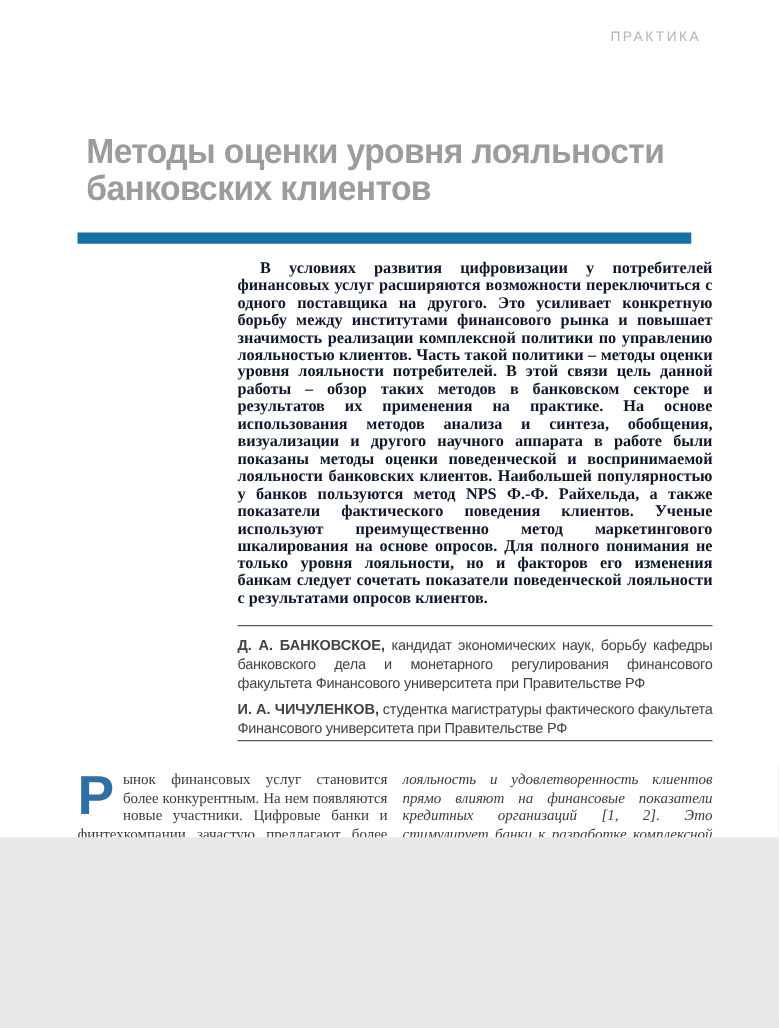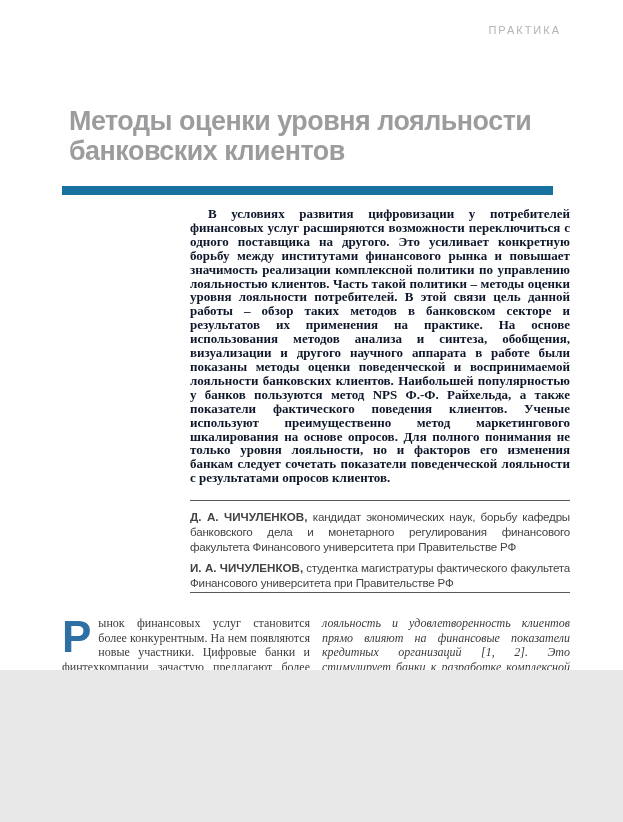--- a/index.html
+++ b/index.html
@@ -140,21 +140,21 @@
     <span>банковских клиентов</span>
   </h1>
 
   <div class="title-bar"></div>
 
   <p class="abstract">В условиях развития цифровизации у потребителей финансовых услуг расширяются возможности переключиться с одного поставщика на другого. Это усиливает конкретную борьбу между институтами финансового рынка и повышает значимость реализации комплексной политики по управлению лояльностью клиентов. Часть такой политики – методы оценки уровня лояльности потребителей. В этой связи цель данной работы – обзор таких методов в банковском секторе и результатов их применения на практике. На основе использования методов анализа и синтеза, обобщения, визуализации и другого научного аппарата в работе были показаны методы оценки поведенческой и воспринимаемой лояльности банковских клиентов. Наибольшей популярностью у банков пользуются метод NPS Ф.-Ф. Райхельда, а также показатели фактического поведения клиентов. Ученые используют преимущественно метод маркетингового шкалирования на основе опросов. Для полного понимания не только уровня лояльности, но и факторов его изменения банкам следует сочетать показатели поведенческой лояльности с результатами опросов клиентов.</p>
 
   <div class="rule rule-top"></div>
 
   <div class="authors">
-    <p><span class="author-name">Д. А. ЧИЧУЛЕНКОВ,</span><span> кандидат экономических наук, борьбу кафедры банковского дела и монетарного регулирования финансового факультета Финансового университета при Правительстве РФ</span></p>
+    <p><span class="author-name">Д. А. БАНКОВСКОЕ,</span><span> кандидат экономических наук, борьбу кафедры банковского дела и монетарного регулирования финансового факультета Финансового университета при Правительстве РФ</span></p>
     <p><span class="author-name">И. А. ЧИЧУЛЕНКОВ,</span><span> студентка магистратуры фактического факультета Финансового университета при Правительстве РФ</span></p>
   </div>
 
   <div class="rule rule-bottom"></div>
 
   <div class="bodycol col-left">
     <p><span class="dropcap">Р</span><span>ынок финансовых услуг становится более конкурентным. На нем появляются новые участники. Цифровые банки и финтехкомпании зачастую предлагают более выгодные условия по банковским услугам, чем традиционные кредитные институты. Современные потребители имеют высокие ожидания по поводу качества банковских продуктов и уровня обслуживания. В целях сохранения позиций на рынке банкам необходимо завоевывать лояльность клиентов для построения с ними долгосрочных отношений. Кроме того, по мнению ряда исследователей,</span></p>
   </div>
 
   <div class="bodycol col-right">

